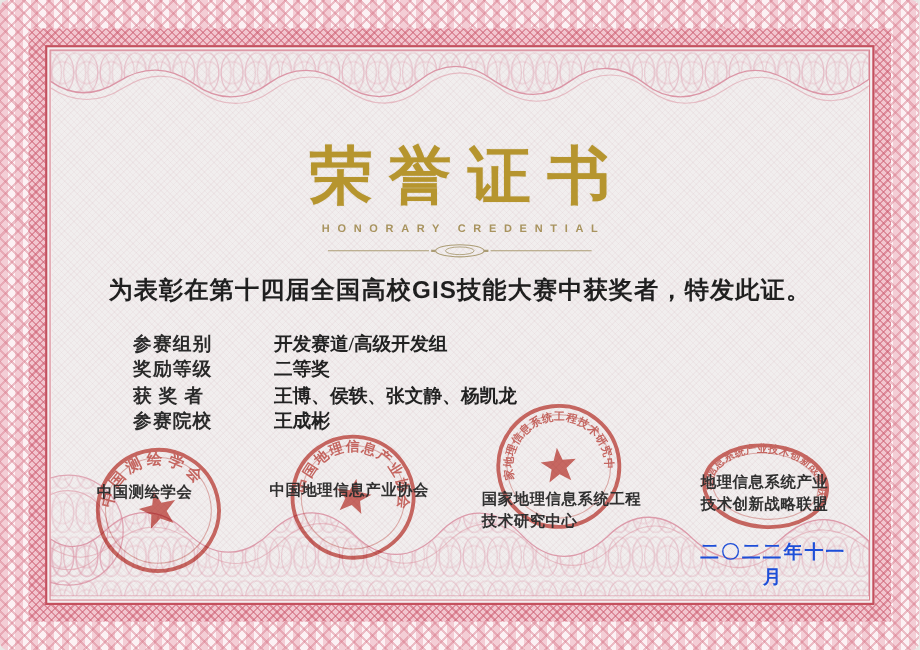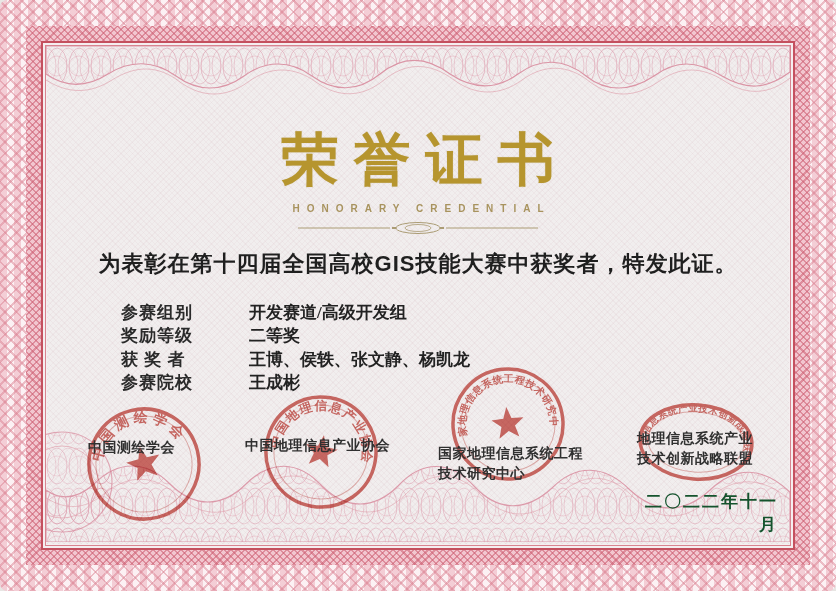--- a/index.html
+++ b/index.html
@@ -73,22 +73,22 @@
   .field-value{ margin-left:36px; font-weight:600; color:#222; }
   .issuer{
     position:absolute; font-family:"Liberation Sans",sans-serif; font-weight:bold;
     font-size:14px; color:#303030; letter-spacing:.5px; line-height:20px; z-index:3;
   }
   .issuer-1{ left:88px;  top:437px; }
   .issuer-2{ left:245px; top:435px; }
   .issuer-3{ left:438px; top:443px; }
   .issuer-4{ left:637px; top:428px; }
   .issue-date{
-    position:absolute; left:628px; top:490px; width:150px; text-align:right;
-    font-size:17px; letter-spacing:2px; font-weight:600; color:#14532d; z-index:3;
+    position:absolute; left:628px; top:490px; width:150px; text-align:center;
+    font-size:17px; letter-spacing:2px; font-weight:600; color:#1d4ed8; z-index:3;
   }
 </style>
 </head>
 <body>
 
 <div class="photo">
 
   <div class="band-outer"></div>
   <div class="band-mid"></div>
   <div class="pinline-outer">

